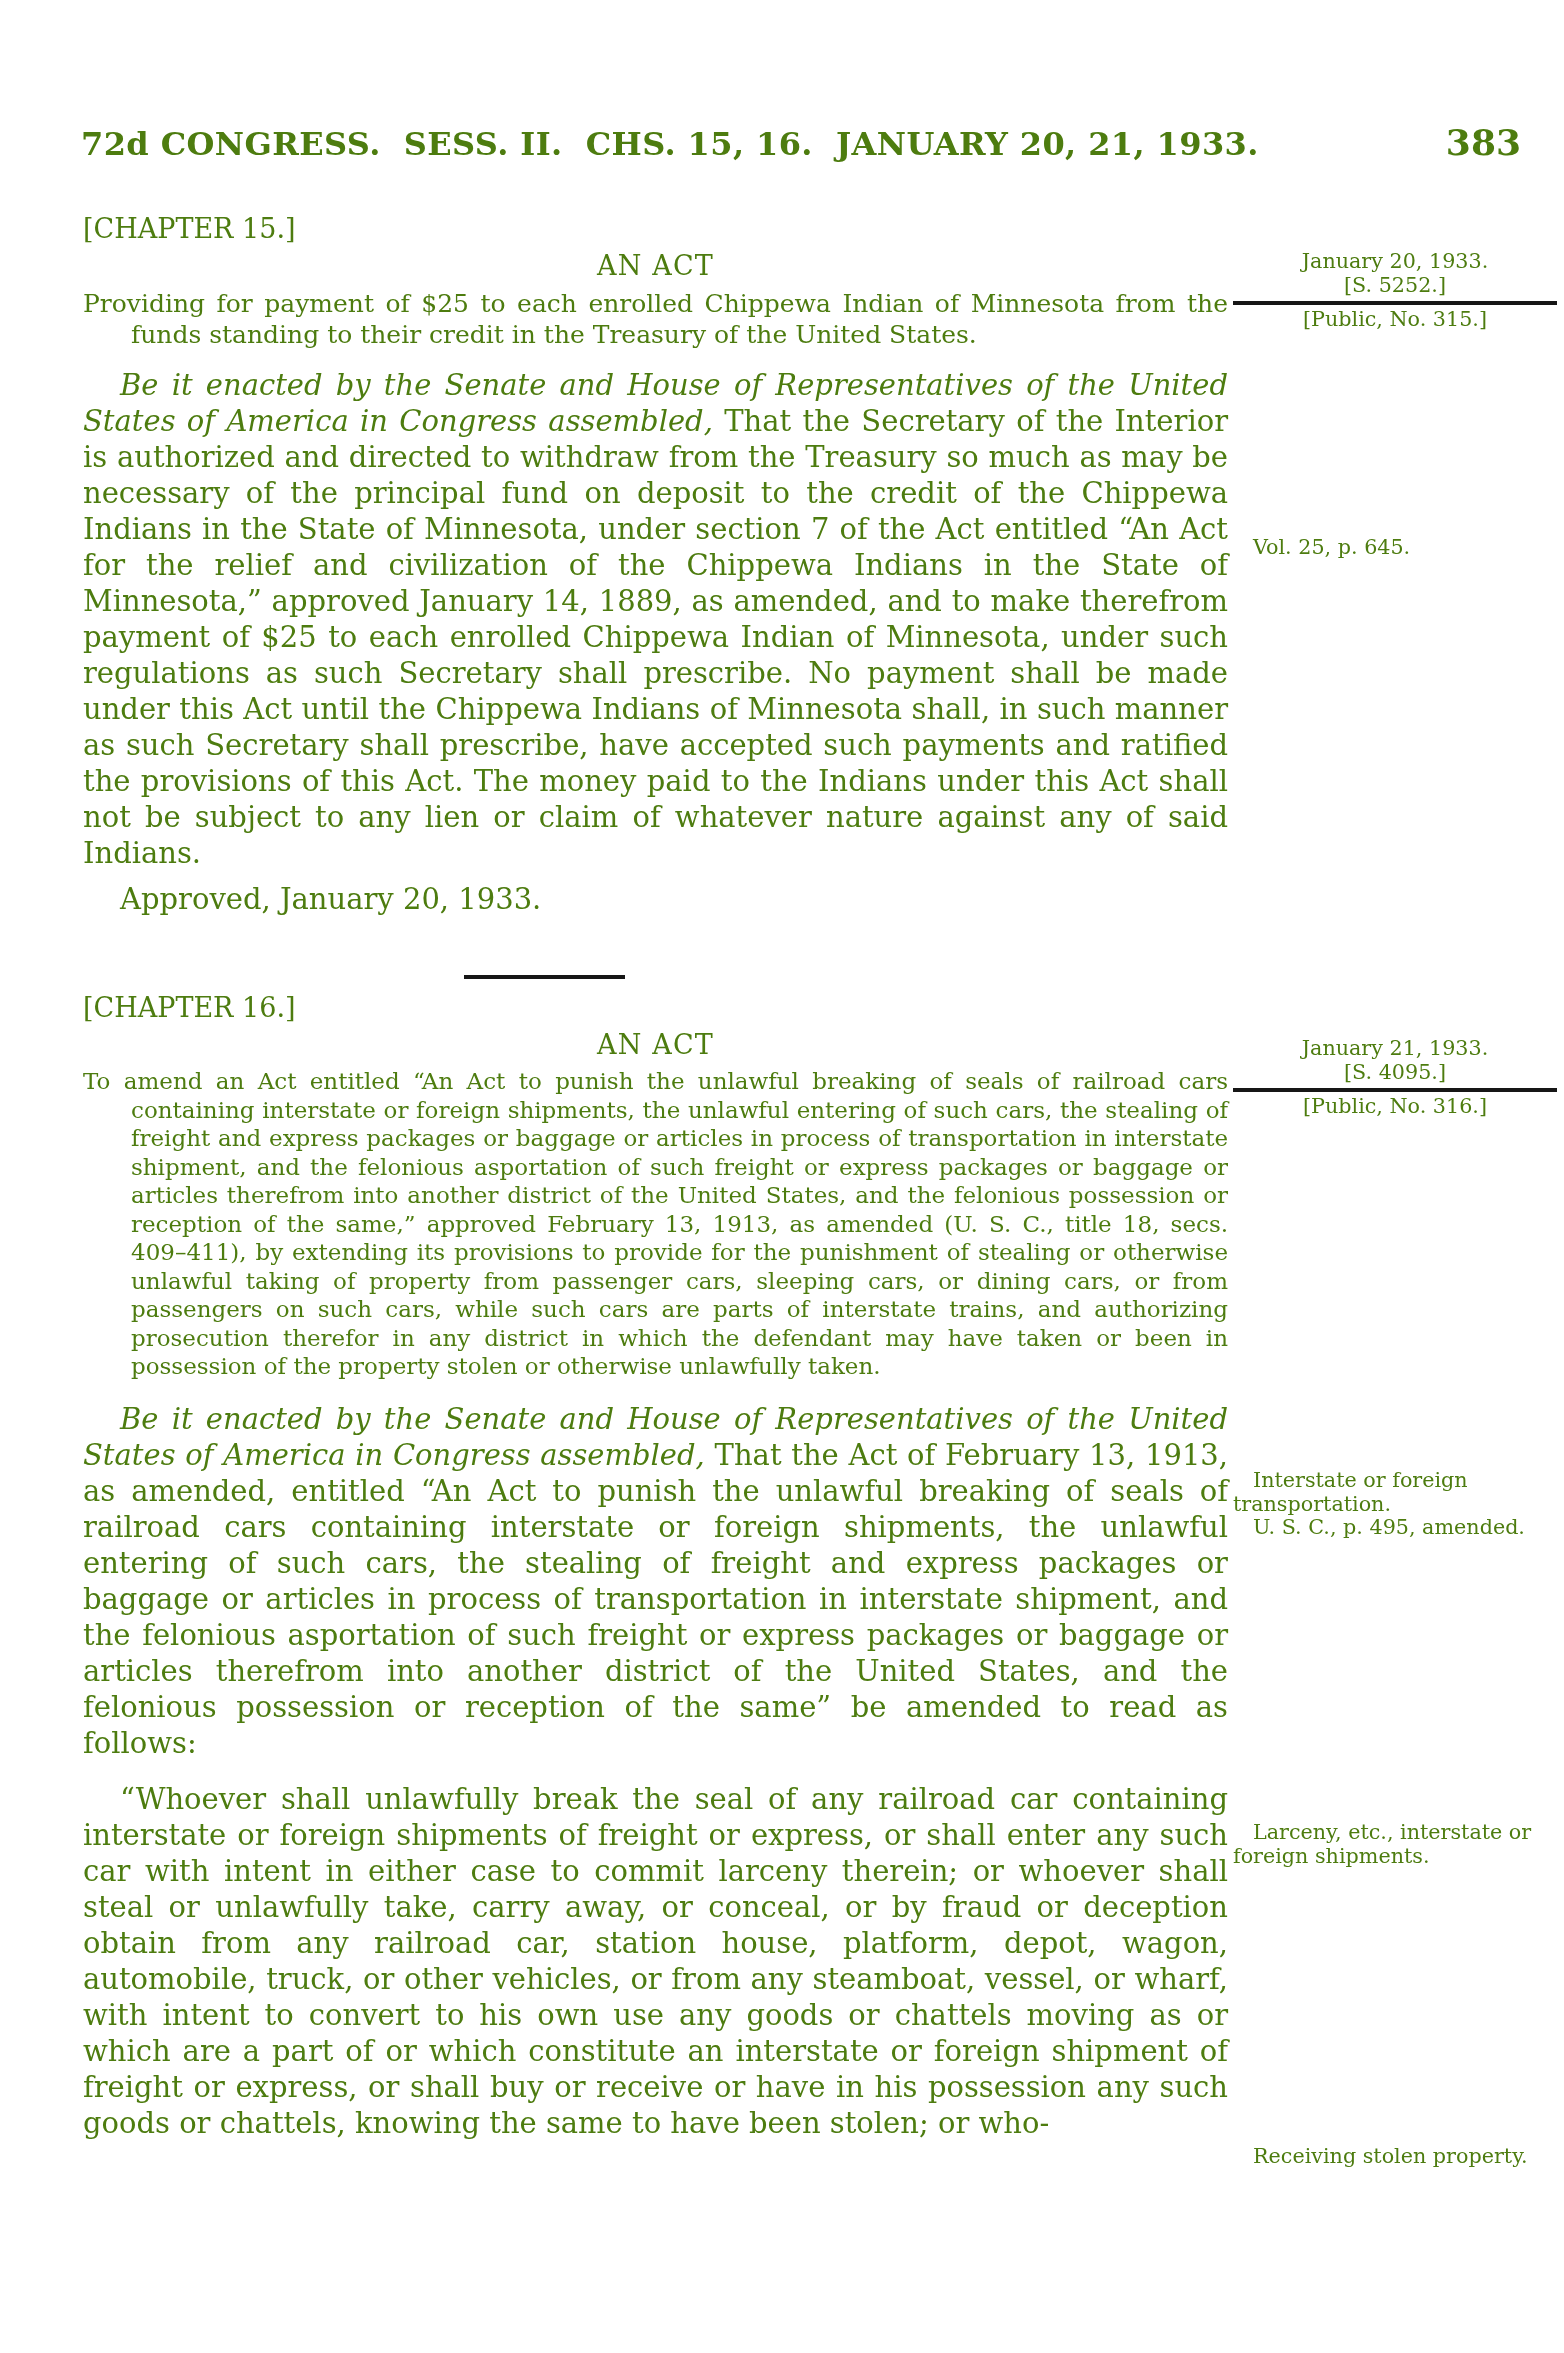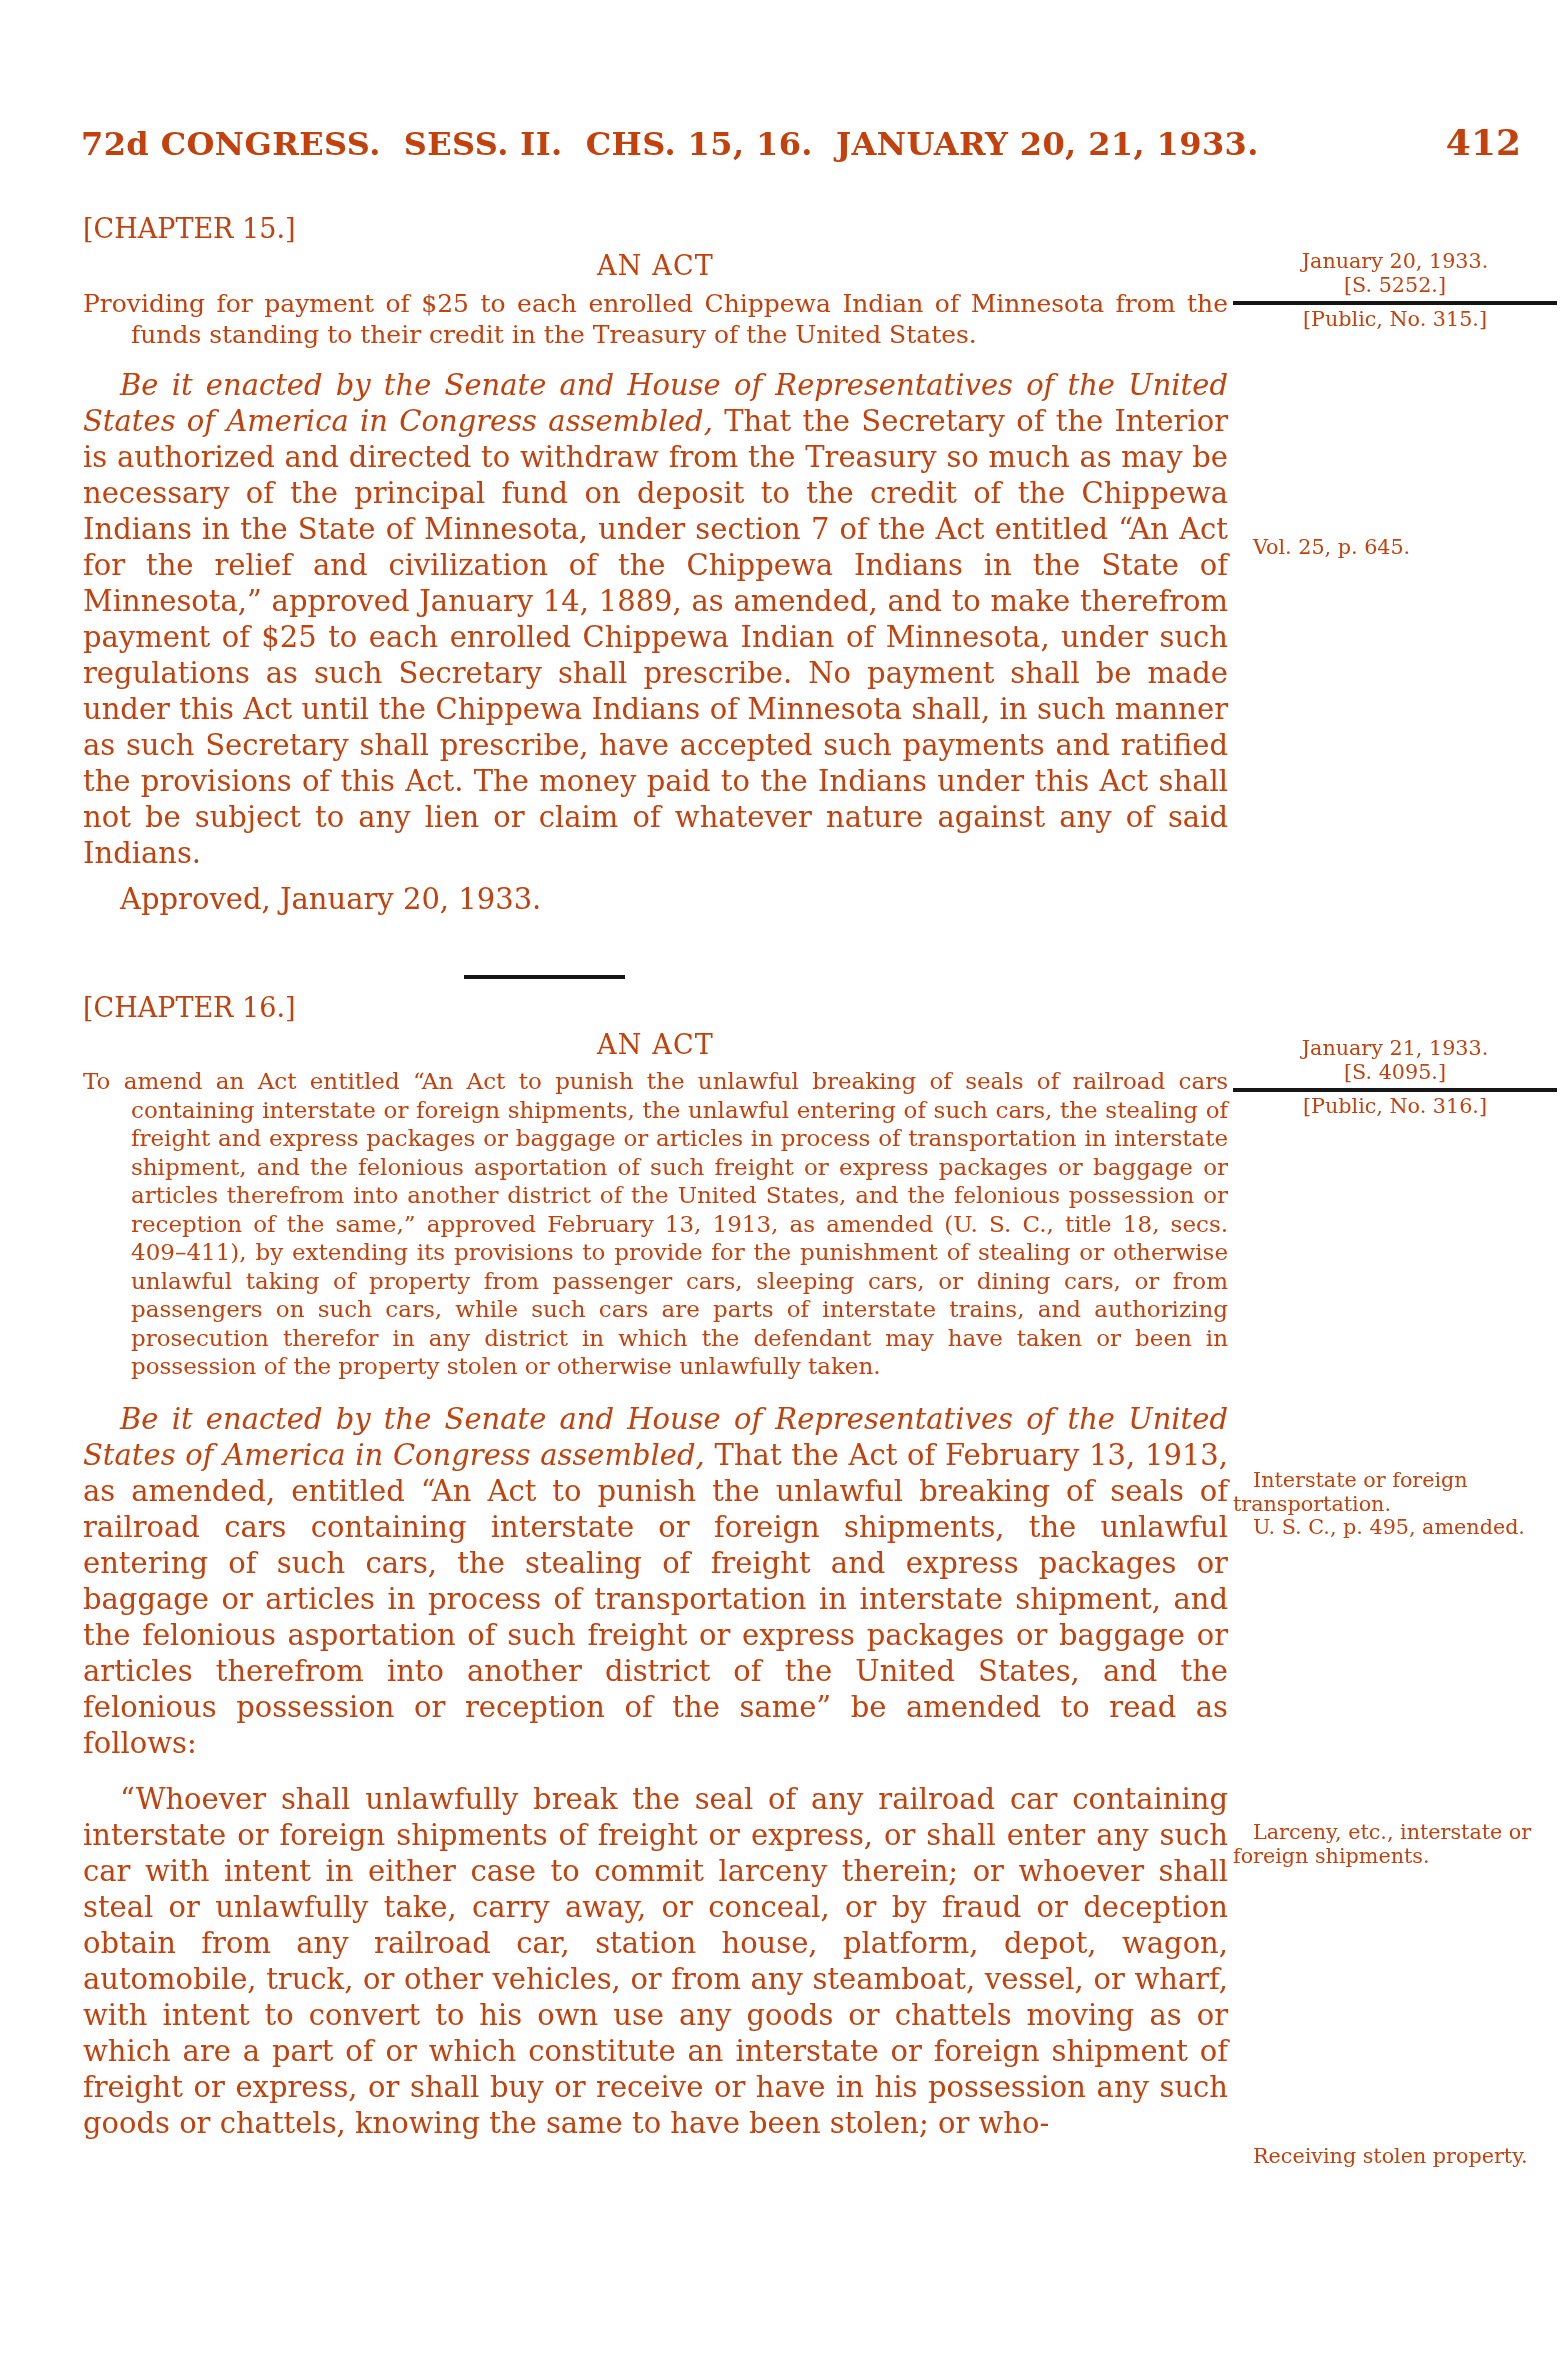--- a/index.html
+++ b/index.html
@@ -1,21 +1,21 @@
 <!DOCTYPE html>
 <html style="font-size:13.2px"><head>
 <meta charset="utf-8">
 <style>
   html, body { margin: 0; padding: 0; background: #ffffff; }
   .page {
     position: relative;
     width: 1564px;
     height: 2354px;
     background: #ffffff;
-    color: #c2410c;
+    color: #4d7c0f;
     font-family: "DejaVu Serif", "Liberation Serif", serif;
     overflow: hidden;
   }
   .running-head {
     position: absolute;
     top: 121px;
     left: 81px;
     width: 1440px;
     display: flex;
     justify-content: space-between;
@@ -96,21 +96,21 @@
   .ch16-larceny   { top: 1821px; }
   .ch16-receiving { top: 2145px; }
 </style>
 </head>
 <body>
 
 <div class="page">
 
   <header class="running-head">
     <span class="running-title">72d CONGRESS.  SESS. II.  CHS. 15, 16.  JANUARY 20, 21, 1933.</span>
-    <span class="page-number">412</span>
+    <span class="page-number">383</span>
   </header>
 
   <section class="main ch15">
     <div class="chapter-label">[CHAPTER 15.]</div>
     <div class="an-act">AN ACT</div>
     <p class="preamble">Providing for payment of $25 to each enrolled Chippewa Indian of Minnesota from the funds standing to their credit in the Treasury of the United States.</p>
     <p class="body-text"><em>Be it enacted by the Senate and House of Representatives of the United States of America in Congress assembled,</em><span> That the Secretary of the Interior is authorized and directed to withdraw from the Treasury so much as may be necessary of the principal fund on deposit to the credit of the Chippewa Indians in the State of Minnesota, under section 7 of the Act entitled “An Act for the relief and civilization of the Chippewa Indians in the State of Minnesota,” approved January 14, 1889, as amended, and to make therefrom payment of $25 to each enrolled Chippewa Indian of Minnesota, under such regulations as such Secretary shall prescribe. No payment shall be made under this Act until the Chippewa Indians of Minnesota shall, in such manner as such Secretary shall prescribe, have accepted such payments and ratified the provisions of this Act. The money paid to the Indians under this Act shall not be subject to any lien or claim of whatever nature against any of said Indians.</span></p>
     <p class="body-text approved">Approved, January 20, 1933.</p>
   </section>
 

